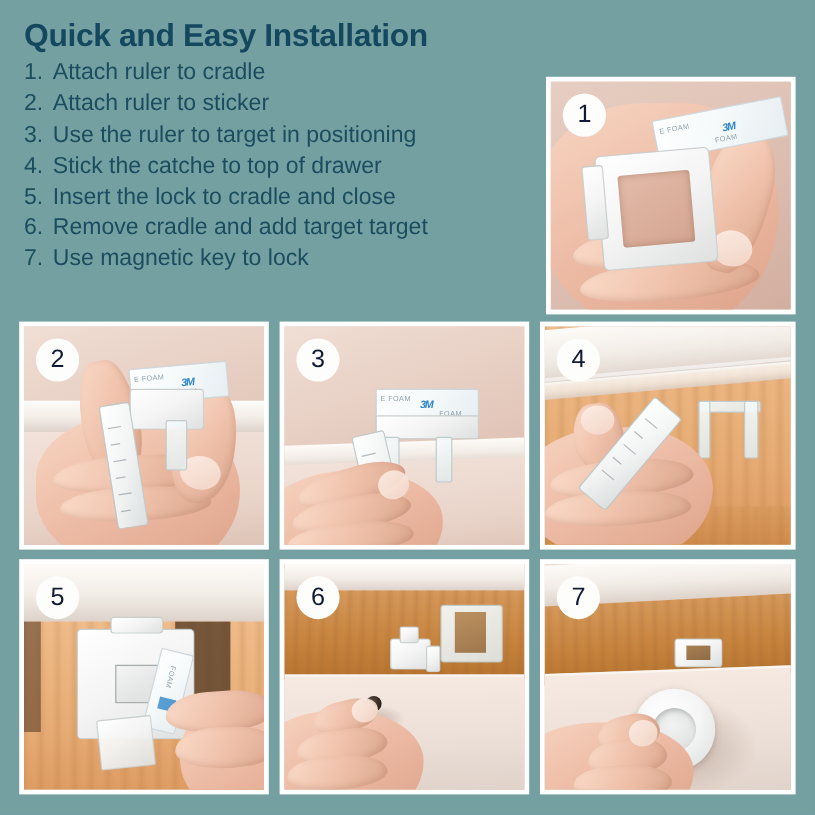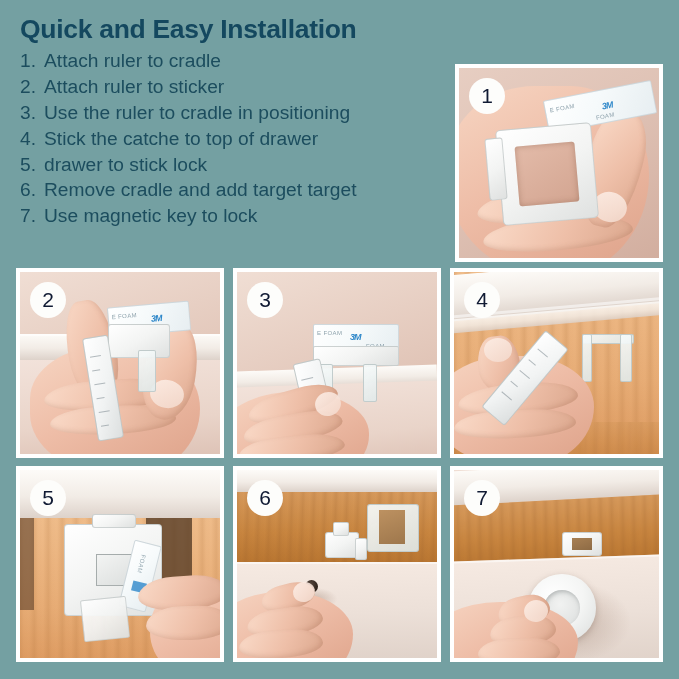--- a/index.html
+++ b/index.html
@@ -244,30 +244,30 @@
       <li class="step-line">
         <span class="step-num">1.</span>
         <span class="step-text">Attach ruler to cradle</span>
       </li>
       <li class="step-line">
         <span class="step-num">2.</span>
         <span class="step-text">Attach ruler to sticker</span>
       </li>
       <li class="step-line">
         <span class="step-num">3.</span>
-        <span class="step-text">Use the ruler to cradle in positioning</span>
+        <span class="step-text">Use the ruler to target in positioning</span>
       </li>
       <li class="step-line">
         <span class="step-num">4.</span>
         <span class="step-text">Stick the catche to top of drawer</span>
       </li>
       <li class="step-line">
         <span class="step-num">5.</span>
         <span class="step-text">
-          <span class="cont">drawer to stick lock</span>
+          <span>Insert the lock to cradle and close</span>
         </span>
       </li>
       <li class="step-line">
         <span class="step-num">6.</span>
         <span class="step-text">Remove cradle and add target target</span>
       </li>
       <li class="step-line">
         <span class="step-num">7.</span>
         <span class="step-text">Use magnetic key to lock</span>
       </li>

